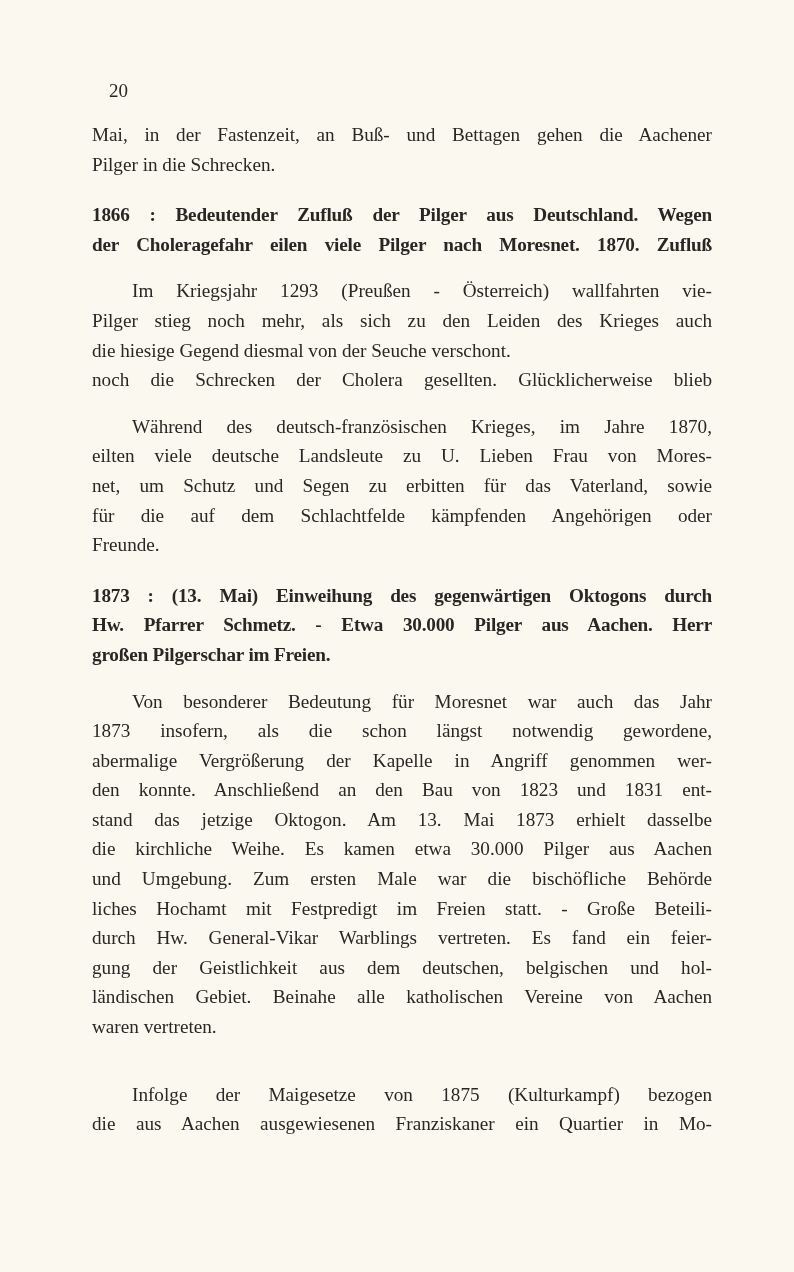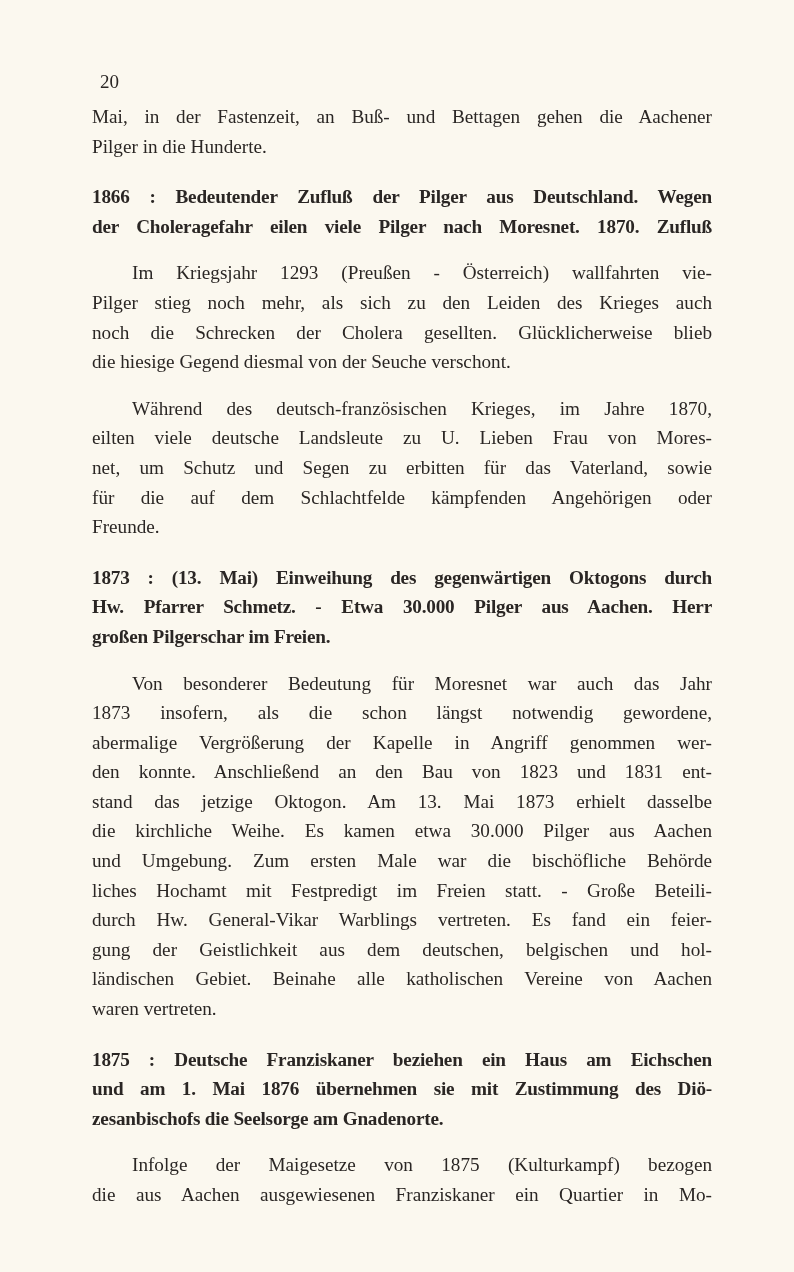--- a/index.html
+++ b/index.html
@@ -19,21 +19,21 @@
       top: 62px;
       width: 620px;
       font-family: "Liberation Serif", "DejaVu Serif", serif;
       color: #2a2624;
       font-size: 19.2px;
       line-height: 29.6px;
     }
     .page-number {
       font-size: 19px;
       line-height: 24px;
-      margin: 8px;
+      margin: 17px;
       height: 24px;
     }
     p {
       margin: 0;
       text-align: justify;
       hyphens: manual;
     }
     p.first-para {
       text-indent: 0;
     }
@@ -61,37 +61,37 @@
     }
   </style>
 </head>
 <body>
 
 <div class="page">
   <div class="page-number">20</div>
 
   <p class="first-para">
     <span class="line">Mai, in der Fastenzeit, an Buß- und Bettagen gehen die Aachener</span>
-    <span class="line last">Pilger in die Hunderte.</span>
+    <span class="line last">Pilger in die Schrecken.</span>
   </p>
 
   <div class="gap"></div>
 
   <p class="heading-para">
     <span class="line">1866 : Bedeutender Zufluß der Pilger aus Deutschland. Wegen</span>
     <span class="line">der Choleragefahr eilen viele Pilger nach Moresnet. 1870. Zufluß</span>
   </p>
 
   <div class="gap-small"></div>
 
   <p class="body-para-block">
     <span class="line indent">Im Kriegsjahr 1293 (Preußen - Österreich) wallfahrten vie-</span>
     <span class="line">Pilger stieg noch mehr, als sich zu den Leiden des Krieges auch</span>
+    <span class="line last">die hiesige Gegend diesmal von der Seuche verschont.</span>
     <span class="line">noch die Schrecken der Cholera gesellten. Glücklicherweise blieb</span>
-    <span class="line last">die hiesige Gegend diesmal von der Seuche verschont.</span>
   </p>
 
   <div class="gap-small"></div>
 
   <p class="body-para-block">
     <span class="line indent">Während des deutsch-französischen Krieges, im Jahre 1870,</span>
     <span class="line">eilten viele deutsche Landsleute zu U. Lieben Frau von Mores-</span>
     <span class="line">net, um Schutz und Segen zu erbitten für das Vaterland, sowie</span>
     <span class="line">für die auf dem Schlachtfelde kämpfenden Angehörigen oder</span>
     <span class="line last">Freunde.</span>
@@ -117,25 +117,20 @@
     <span class="line">und Umgebung. Zum ersten Male war die bischöfliche Behörde</span>
     <span class="line">liches Hochamt mit Festpredigt im Freien statt. - Große Beteili-</span>
     <span class="line">durch Hw. General-Vikar Warblings vertreten. Es fand ein feier-</span>
     <span class="line">gung der Geistlichkeit aus dem deutschen, belgischen und hol-</span>
     <span class="line">ländischen Gebiet. Beinahe alle katholischen Vereine von Aachen</span>
     <span class="line last">waren vertreten.</span>
   </p>
 
   <div class="gap"></div>
 
-  <p class="heading-para">
-    <span class="line">1875 : Deutsche Franziskaner beziehen ein Haus am Eichschen</span>
-    <span class="line">und am 1. Mai 1876 übernehmen sie mit Zustimmung des Diö-</span>
-    <span class="line last">zesanbischofs die Seelsorge am Gnadenorte.</span>
-  </p>
 
   <div class="gap-small"></div>
 
   <p class="body-para-block">
     <span class="line indent">Infolge der Maigesetze von 1875 (Kulturkampf) bezogen</span>
     <span class="line">die aus Aachen ausgewiesenen Franziskaner ein Quartier in Mo-</span>
 
   </p>
 </div>
 

